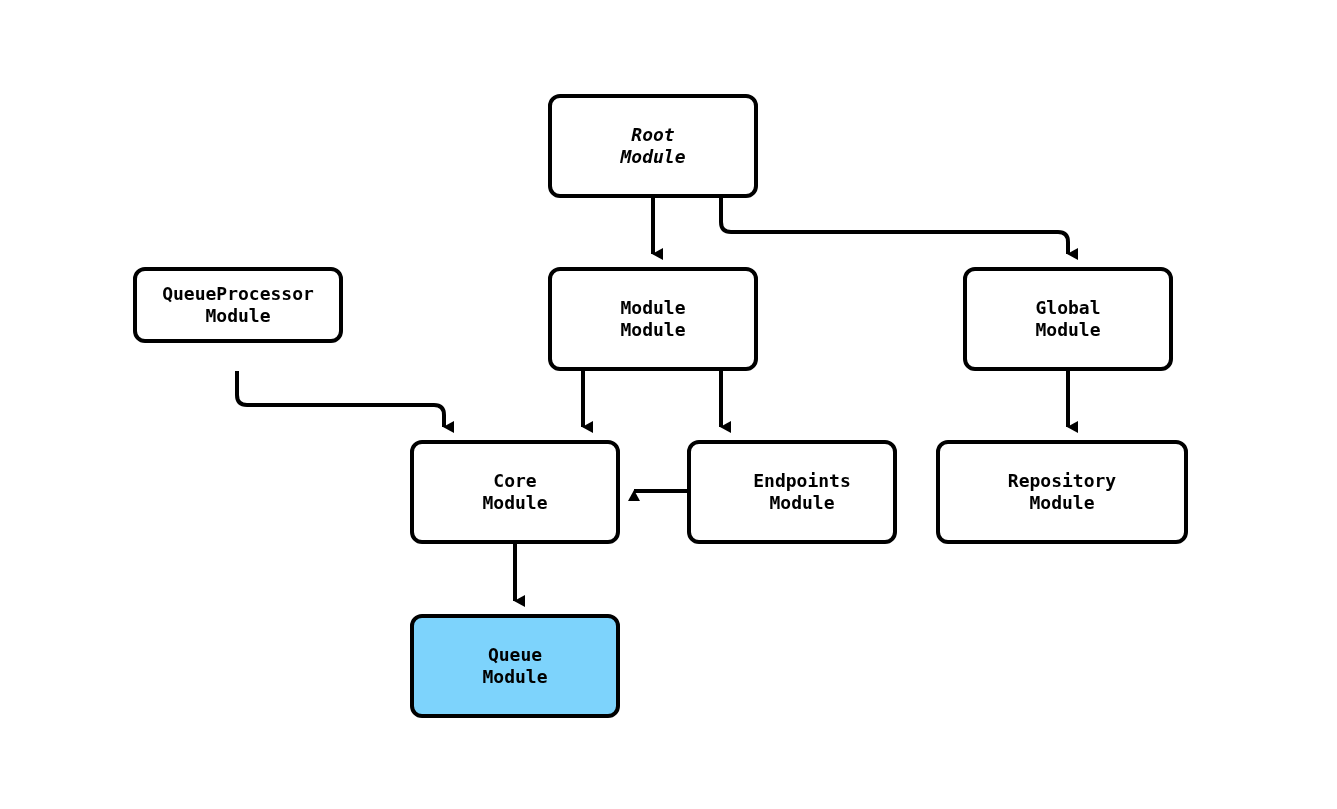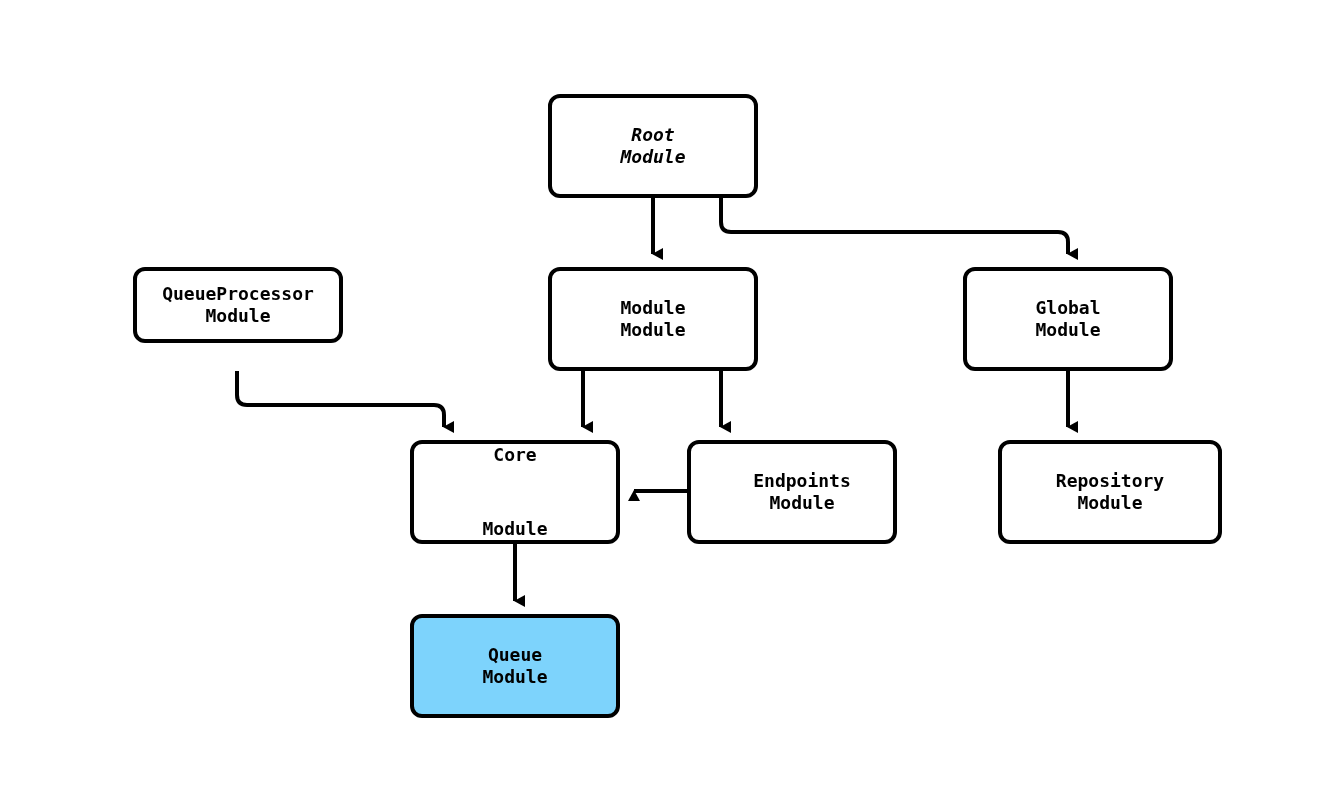--- a/index.html
+++ b/index.html
@@ -78,29 +78,29 @@
         <div class="node-line">Module</div>
       </div>
       <div class="node" style="left: 548px; top: 267px; width: 210px; height: 104px; border-color: rgb(0, 0, 0); background: rgb(255, 255, 255);">
         <div class="node-line">Module</div>
         <div class="node-line">Module</div>
       </div>
       <div class="node" style="left: 963px; top: 267px; width: 210px; height: 104px; border-color: rgb(0, 0, 0); background: rgb(255, 255, 255); text-align: right;">
         <div class="node-line">Global</div>
         <div class="node-line">Module</div>
       </div>
-      <div class="node" style="left: 410px; top: 440px; width: 210px; height: 104px; border-color: rgb(0, 0, 0); background: rgb(255, 255, 255); justify-content: space-between;">
+      <div class="node" style="left: 410px; top: 440px; width: 210px; height: 104px; border-color: rgb(0, 0, 0); background: rgb(255, 255, 255);">
         <div class="node-line">Core</div>
         <div class="node-line">Module</div>
       </div>
       <div class="node" style="left: 687px; top: 440px; width: 210px; height: 104px; border-color: rgb(0, 0, 0); background: rgb(255, 255, 255); padding-left: 20px;">
         <div class="node-line">Endpoints</div>
         <div class="node-line">Module</div>
       </div>
-      <div class="node" style="left: 998px; top: 440px; width: 224px; height: 104px; border-color: rgb(0, 0, 0); background: rgb(255, 255, 255);">
+      <div class="node" style="left: 936px; top: 440px; width: 252px; height: 104px; border-color: rgb(0, 0, 0); background: rgb(255, 255, 255);">
         <div class="node-line">Repository</div>
         <div class="node-line">Module</div>
       </div>
       <div class="node" style="left: 410px; top: 614px; width: 210px; height: 104px; border-color: rgb(0, 0, 0); background: #7dd3fc;">
         <div class="node-line">Queue</div>
         <div class="node-line">Module</div>
       </div>
     </div>
 
 </div>

